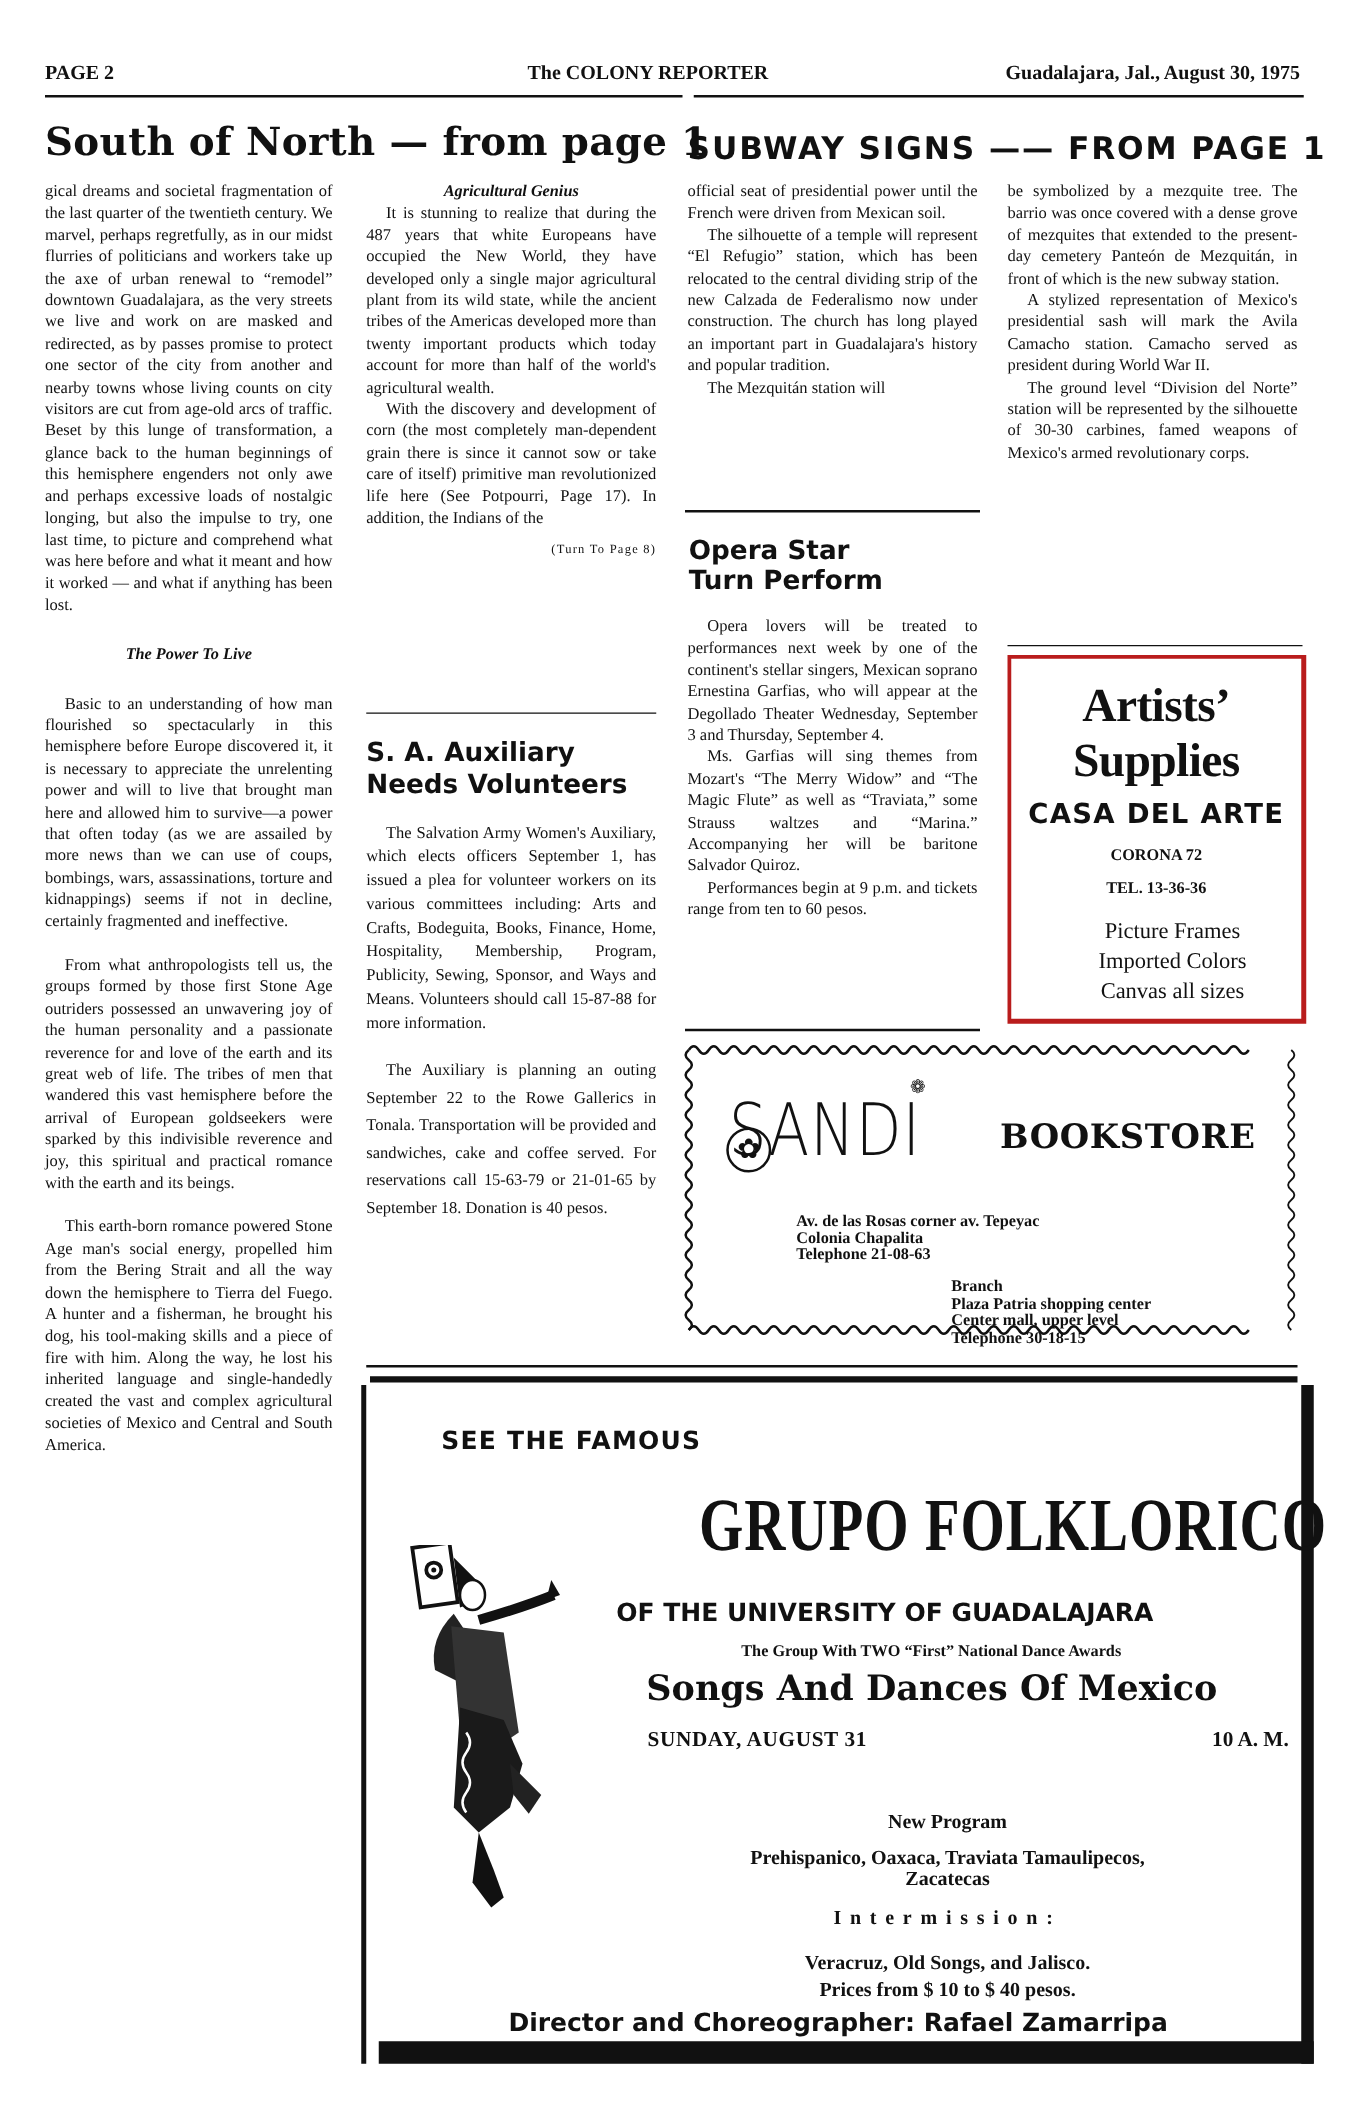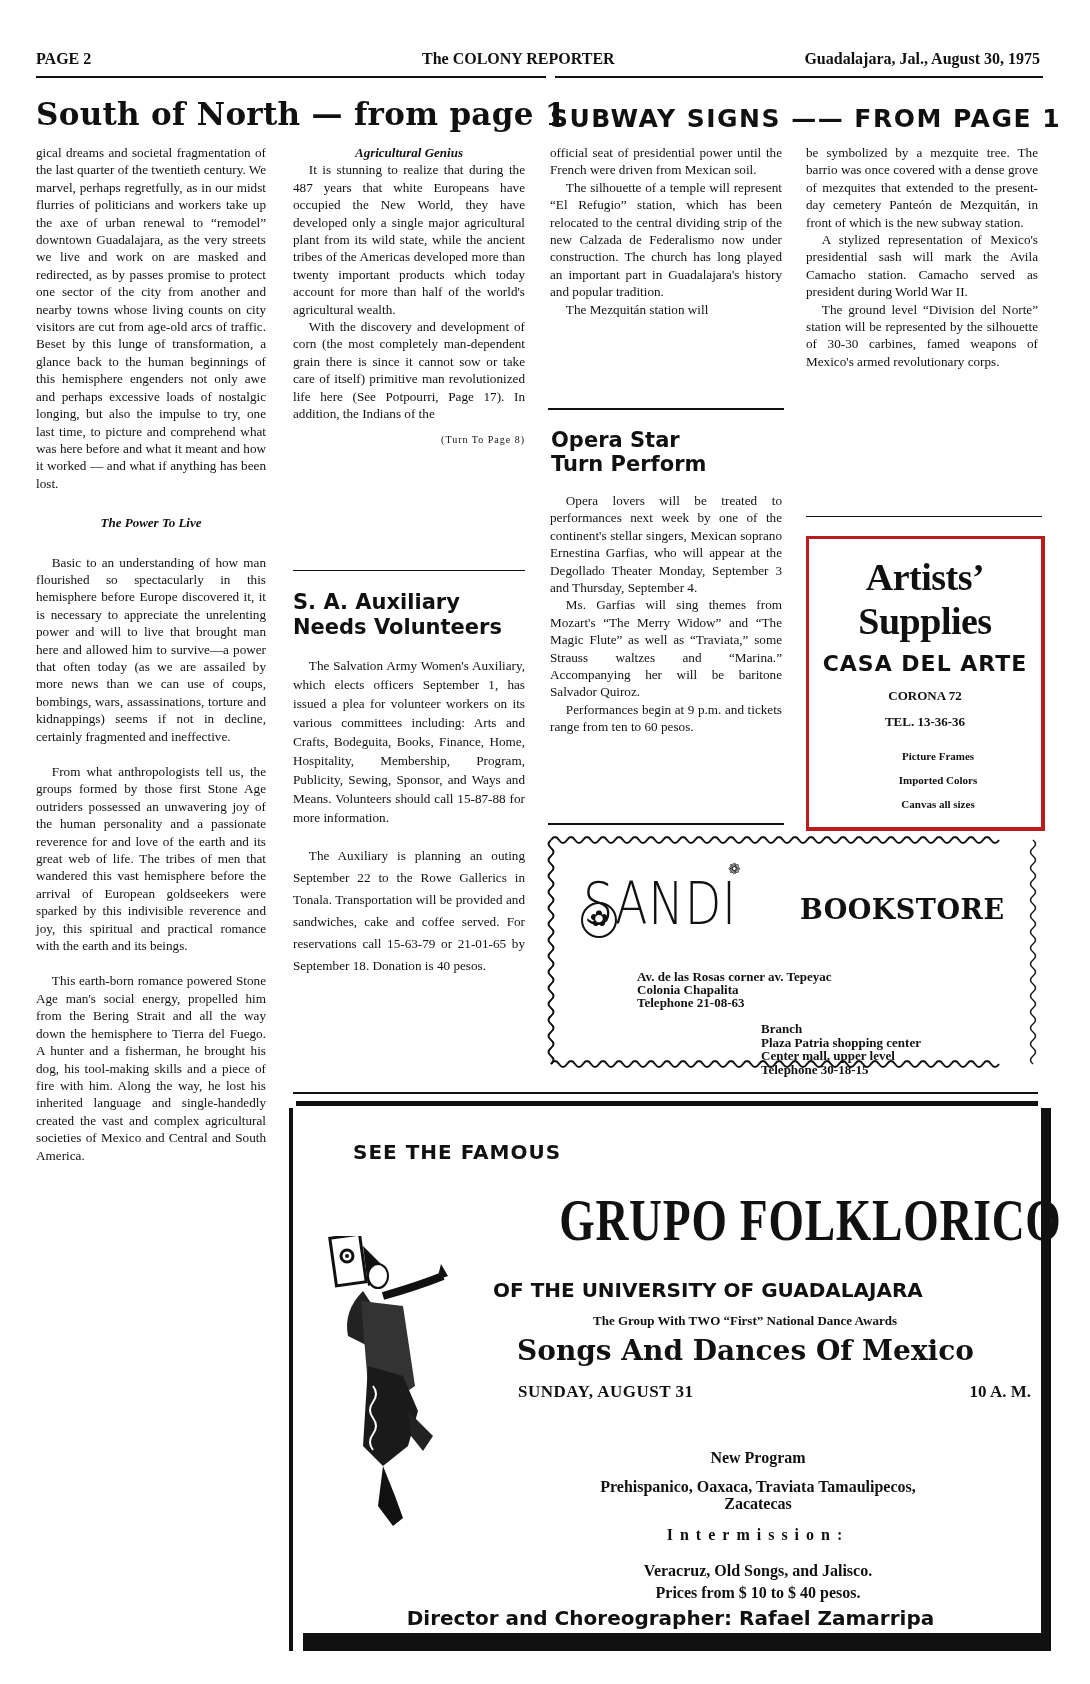--- a/index.html
+++ b/index.html
@@ -10,21 +10,21 @@
   .mast .paper{position:absolute;left:386px;top:0;}
   .mast .date{position:absolute;right:0;top:0;font-weight:bold;}
   .rule{position:absolute;background:#111;}
   .h-serif{font-family:"DejaVu Serif","Liberation Serif",serif;font-weight:900;}
   .h-sans{font-family:"DejaVu Sans","Liberation Sans",sans-serif;font-weight:bold;}
   .col{position:absolute;font-size:13.2px;line-height:17.4px;text-align:justify;}
   .col p{margin:0;text-indent:1.2em;}
   .col p.noind{text-indent:0;}
   .sub{font-weight:bold;text-align:center;font-size:13px;font-style:italic;}
   .turn{text-align:right;font-size:10px;letter-spacing:1px;}
-  .box{position:absolute;border:4px solid #b91c1c;margin-top:12px;}
+  .box{position:absolute;border:4px solid #b91c1c;}
   .center{text-align:center;}
   .wavy{position:absolute;}
 </style>
 </head>
 <body>
 
 <div class="abs mast">
   <span class="pg">PAGE 2</span>
   <span class="paper">The COLONY REPORTER</span>
   <span class="date">Guadalajara, Jal., August 30, 1975</span>
@@ -68,42 +68,42 @@
   <p>The silhouette of a temple will represent “El Refugio” station, which has been relocated to the central dividing strip of the new Calzada de Federalismo now under construction. The church has long played an important part in Guadalajara's history and popular tradition.</p>
   <p>The Mezquitán station will</p>
 </div>
 <div class="rule" style="top:408px;left:548px;width:236px;height:2px;"></div>
 
 <div class="abs h-sans" style="top:428px;left:551px;width:230px;font-size:21px;line-height:24px;">
   <div>Opera Star</div>
   <div>Turn Perform</div>
 </div>
 <div class="col" style="top:492px;left:550px;width:232px;">
-  <p>Opera lovers will be treated to performances next week by one of the continent's stellar singers, Mexican soprano Ernestina Garfias, who will appear at the Degollado Theater Monday, September 3 and Thursday, September 4.</p>
+  <p>Opera lovers will be treated to performances next week by one of the continent's stellar singers, Mexican soprano Ernestina Garfias, who will appear at the Degollado Theater Wednesday, September 3 and Thursday, September 4.</p>
   <p>Ms. Garfias will sing themes from Mozart's “The Merry Widow” and “The Magic Flute” as well as “Traviata,” some Strauss waltzes and “Marina.” Accompanying her will be baritone Salvador Quiroz.</p>
   <p>Performances begin at 9 p.m. and tickets range from ten to 60 pesos.</p>
 </div>
 <div class="rule" style="top:823px;left:548px;width:236px;height:2px;"></div>
 
 <div class="col" style="top:144px;left:806px;width:232px;">
   <p class="noind">be symbolized by a mezquite tree. The barrio was once covered with a dense grove of mezquites that extended to the present-day cemetery Panteón de Mezquitán, in front of which is the new subway station.</p>
   <p>A stylized representation of Mexico's presidential sash will mark the Avila Camacho station. Camacho served as president during World War II.</p>
   <p>The ground level “Division del Norte” station will be represented by the silhouette of 30-30 carbines, famed weapons of Mexico's armed revolutionary corps.</p>
 </div>
 <div class="rule" style="top:516px;left:806px;width:236px;height:1px;"></div>
 
 <div class="box" style="top:524px;left:806px;width:232px;height:288px;border-width:3px 4px 4px 3px;">
   <div class="center" style="font-family:'Liberation Serif',serif;font-weight:bold;font-size:38px;line-height:44px;margin-top:16px;letter-spacing:-0.5px;">
     <div>Artists’</div>
     <div>Supplies</div>
   </div>
   <div class="center h-sans" style="font-size:22px;margin-top:8px;letter-spacing:1px;">CASA DEL ARTE</div>
   <div class="center" style="font-weight:bold;font-size:13px;margin-top:12px;">CORONA 72</div>
   <div class="center" style="font-weight:bold;font-size:13px;margin-top:10px;">TEL. 13-36-36</div>
-  <div class="center" style="font-weight:bold;font-size:11px;line-height:24px;margin-top:14px;padding-left:26px;">
+  <div class="center" style="font-weight:normal;font-size:18px;line-height:24px;margin-top:14px;padding-left:26px;">
     <div>Picture Frames</div>
     <div>Imported Colors</div>
     <div>Canvas all sizes</div>
   </div>
 </div>
 
 <div class="abs" style="top:832px;left:545px;width:495px;height:240px;">
   <svg class="wavy" width="495" height="240" viewBox="0 0 495 240" style="left:0;top:0;">
     <path d="M6 8 q4 -6 8 0 t8 0 t8 0 t8 0 t8 0 t8 0 t8 0 t8 0 t8 0 t8 0 t8 0 t8 0 t8 0 t8 0 t8 0 t8 0 t8 0 t8 0 t8 0 t8 0 t8 0 t8 0 t8 0 t8 0 t8 0 t8 0 t8 0 t8 0 t8 0 t8 0 t8 0 t8 0 t8 0 t8 0 t8 0 t8 0 t8 0 t8 0 t8 0 t8 0 t8 0 t8 0 t8 0 t8 0 t8 0 t8 0 t8 0 t8 0 t8 0 t8 0 t8 0 t8 0 t8 0 t8 0 t8 0 t8 0" fill="none" stroke="#111" stroke-width="2"></path>
     <path d="M6 232 q4 -6 8 0 t8 0 t8 0 t8 0 t8 0 t8 0 t8 0 t8 0 t8 0 t8 0 t8 0 t8 0 t8 0 t8 0 t8 0 t8 0 t8 0 t8 0 t8 0 t8 0 t8 0 t8 0 t8 0 t8 0 t8 0 t8 0 t8 0 t8 0 t8 0 t8 0 t8 0 t8 0 t8 0 t8 0 t8 0 t8 0 t8 0 t8 0 t8 0 t8 0 t8 0 t8 0 t8 0 t8 0 t8 0 t8 0 t8 0 t8 0 t8 0 t8 0 t8 0 t8 0 t8 0 t8 0 t8 0 t8 0" fill="none" stroke="#111" stroke-width="2"></path>

